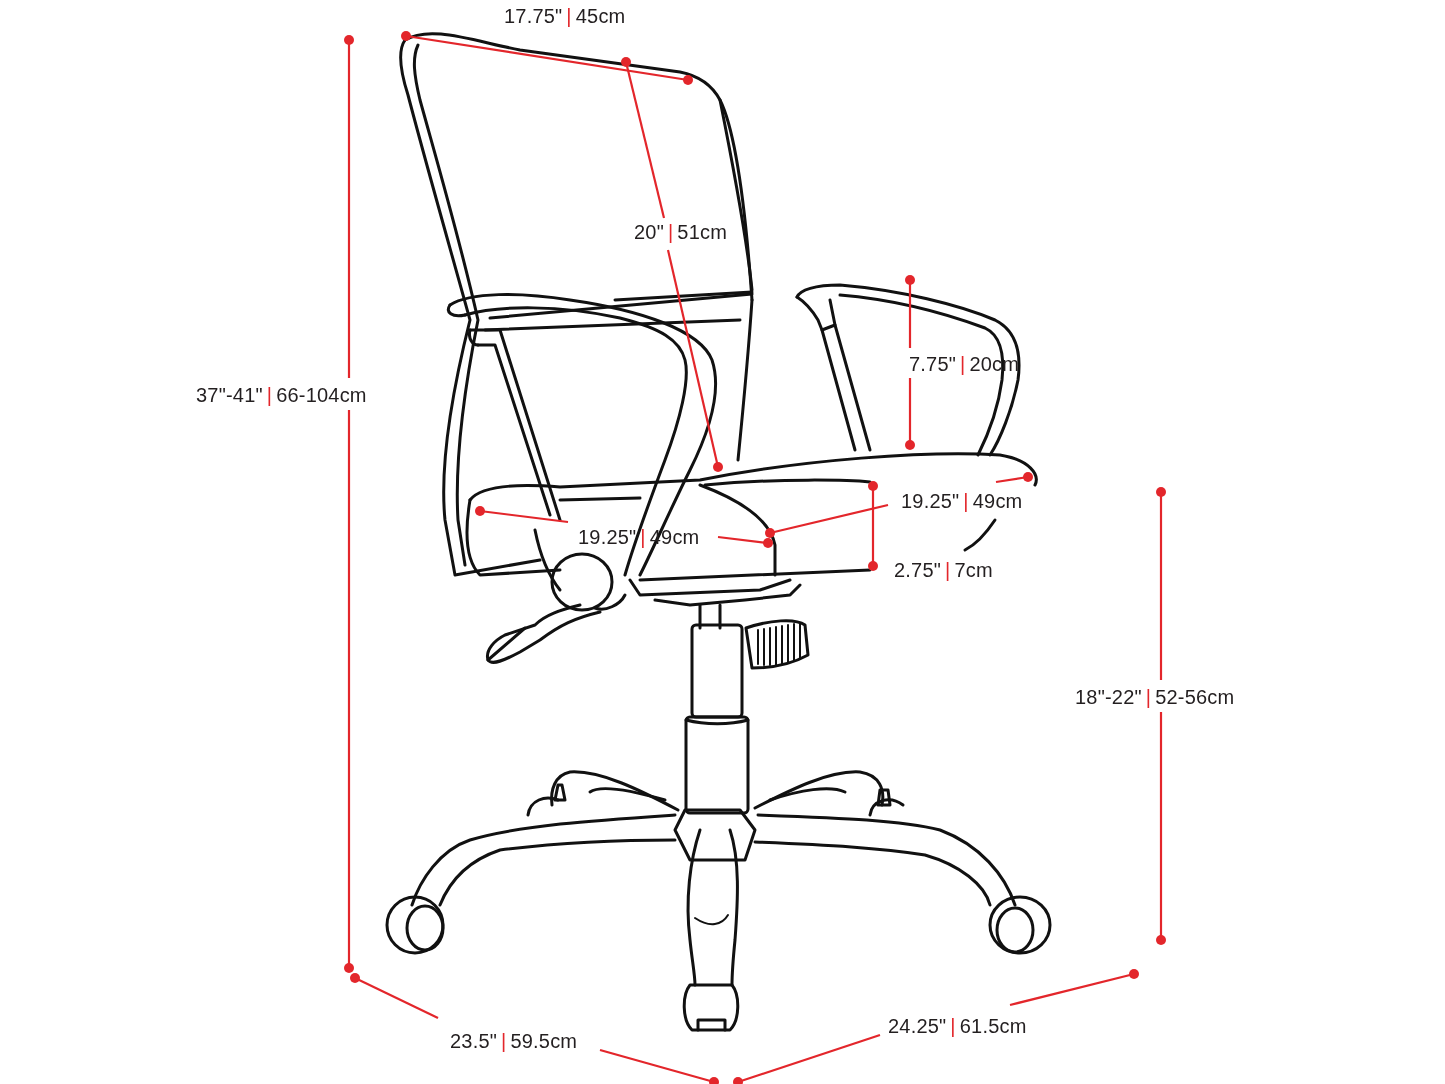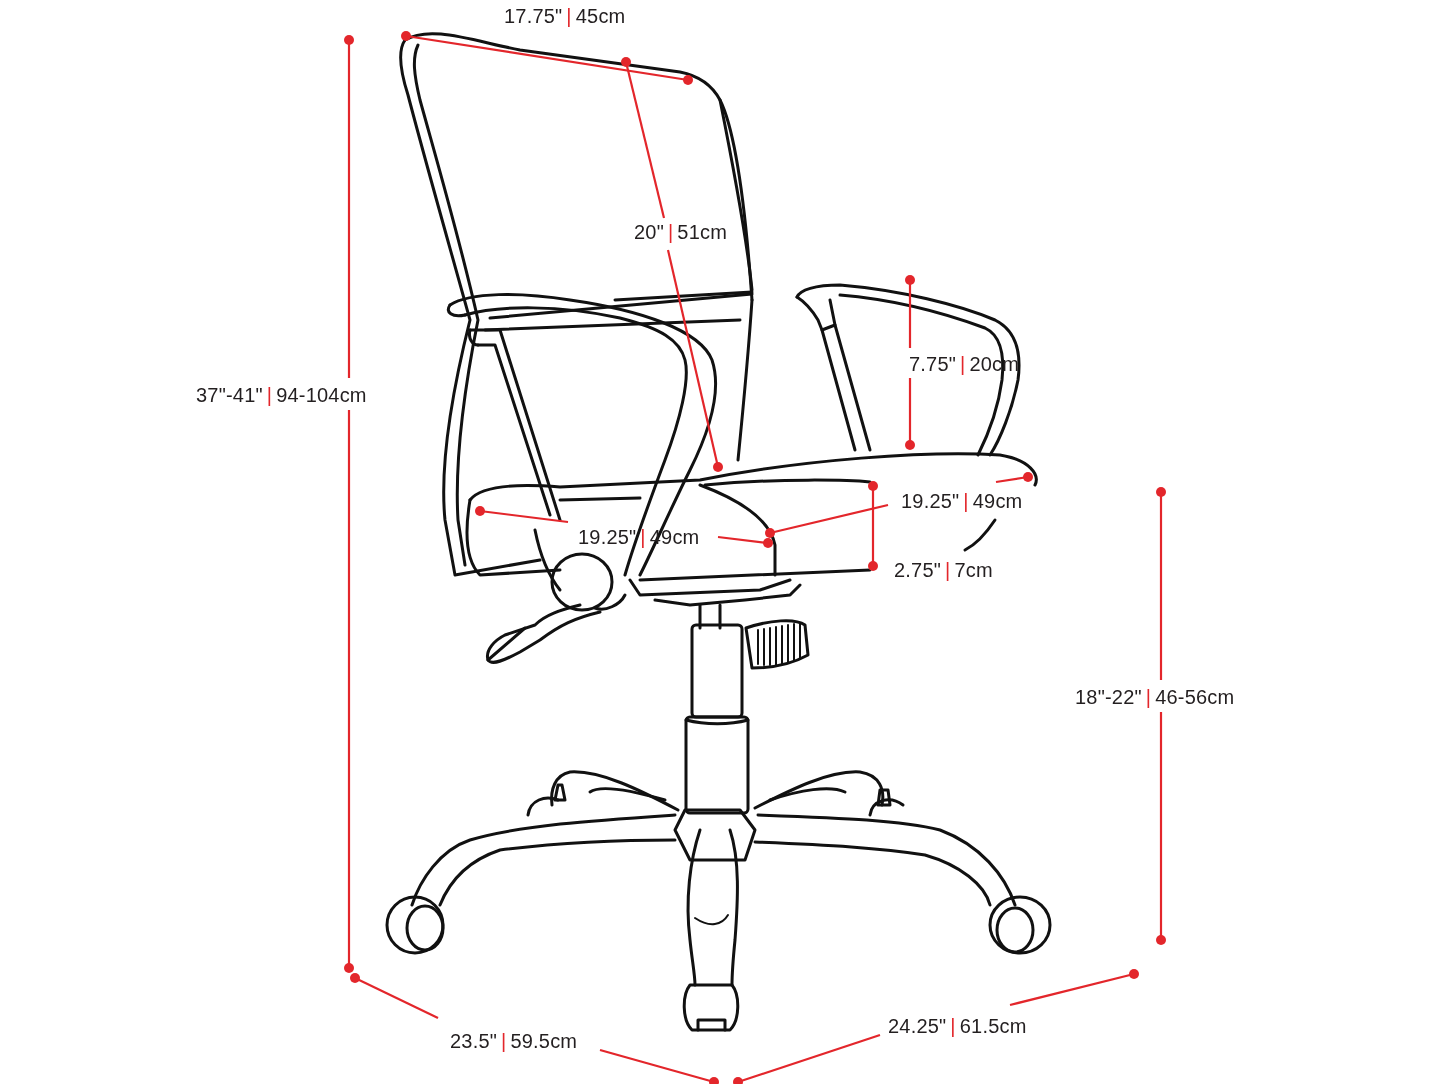--- a/index.html
+++ b/index.html
@@ -166,41 +166,41 @@
 
   <div class="dim-label" style="left:504px;top:5px;">
     <span>17.75"</span><span class="sep">|</span><span>45cm</span>
   </div>
 
   <div class="dim-label" style="left:634px;top:221px;">
     <span>20"</span><span class="sep">|</span><span>51cm</span>
   </div>
 
   <div class="dim-label" style="left:196px;top:384px;">
-    <span>37"-41"</span><span class="sep">|</span><span>94-104cm</span>
+    <span>37"-41"</span><span class="sep">|</span><span>66-104cm</span>
   </div>
 
   <div class="dim-label" style="left:909px;top:353px;">
     <span>7.75"</span><span class="sep">|</span><span>20cm</span>
   </div>
 
   <div class="dim-label" style="left:578px;top:526px;">
     <span>19.25"</span><span class="sep">|</span><span>49cm</span>
   </div>
 
   <div class="dim-label" style="left:901px;top:490px;">
     <span>19.25"</span><span class="sep">|</span><span>49cm</span>
   </div>
 
   <div class="dim-label" style="left:894px;top:559px;">
     <span>2.75"</span><span class="sep">|</span><span>7cm</span>
   </div>
 
   <div class="dim-label" style="left:1075px;top:686px;">
-    <span>18"-22"</span><span class="sep">|</span><span>46-56cm</span>
+    <span>18"-22"</span><span class="sep">|</span><span>52-56cm</span>
   </div>
 
   <div class="dim-label" style="left:450px;top:1030px;">
     <span>23.5"</span><span class="sep">|</span><span>59.5cm</span>
   </div>
 
   <div class="dim-label" style="left:888px;top:1015px;">
     <span>24.25"</span><span class="sep">|</span><span>61.5cm</span>
   </div>
 

